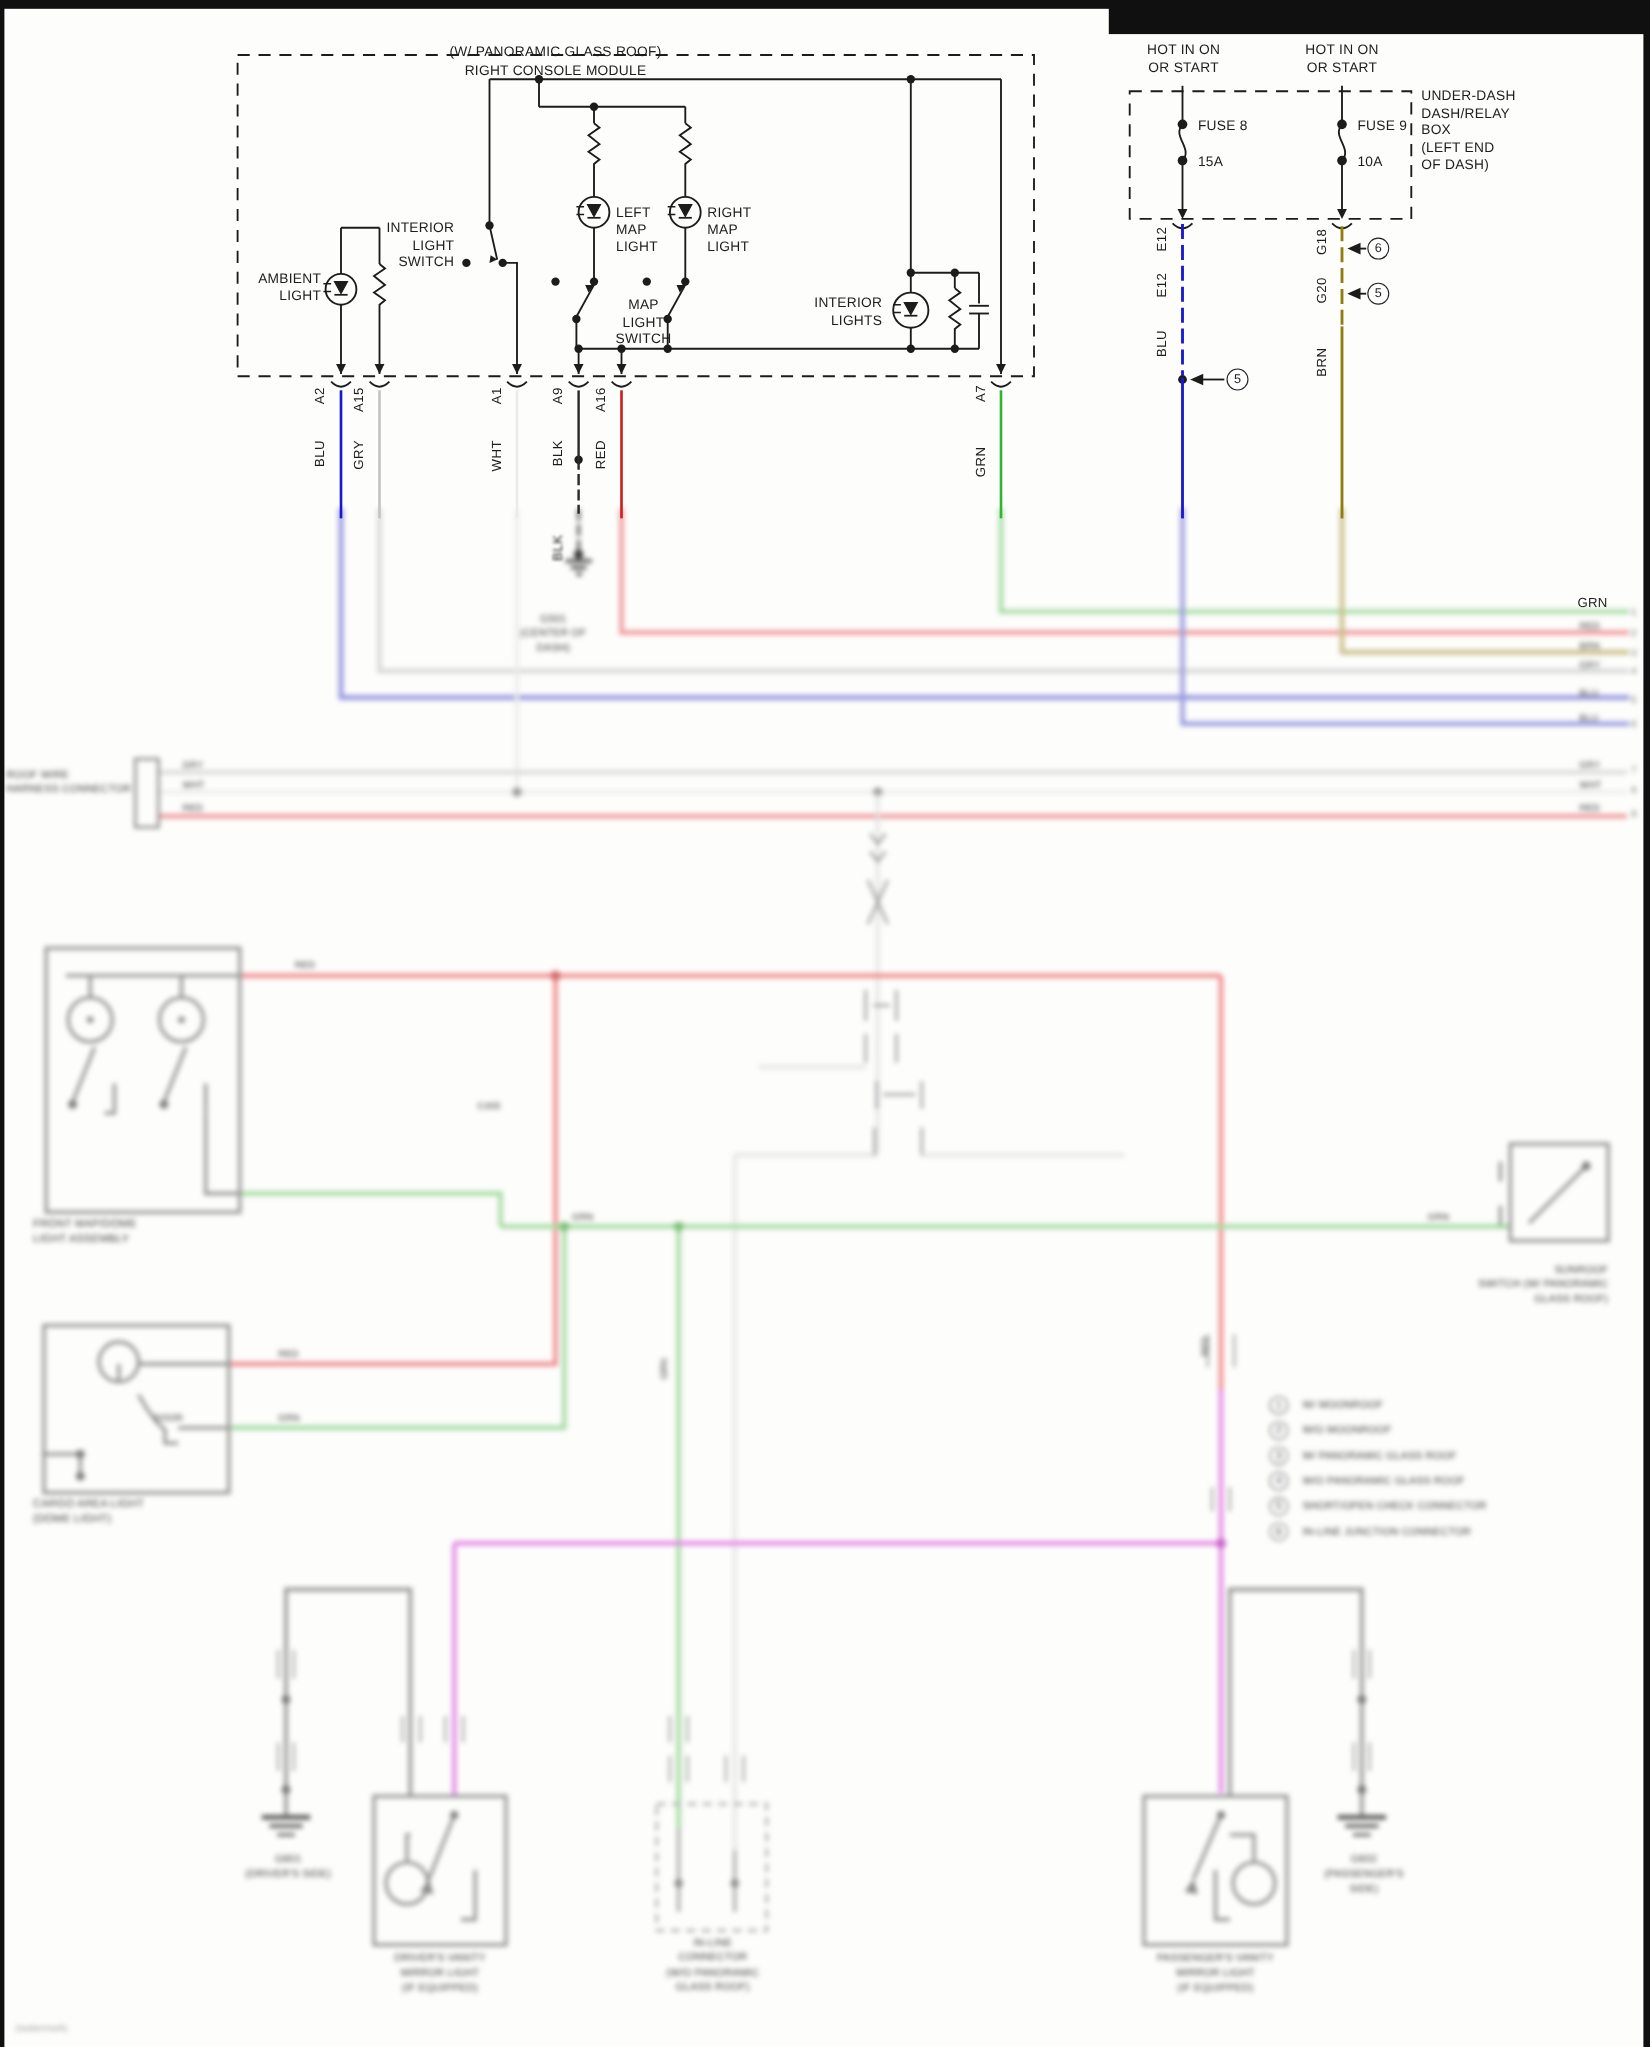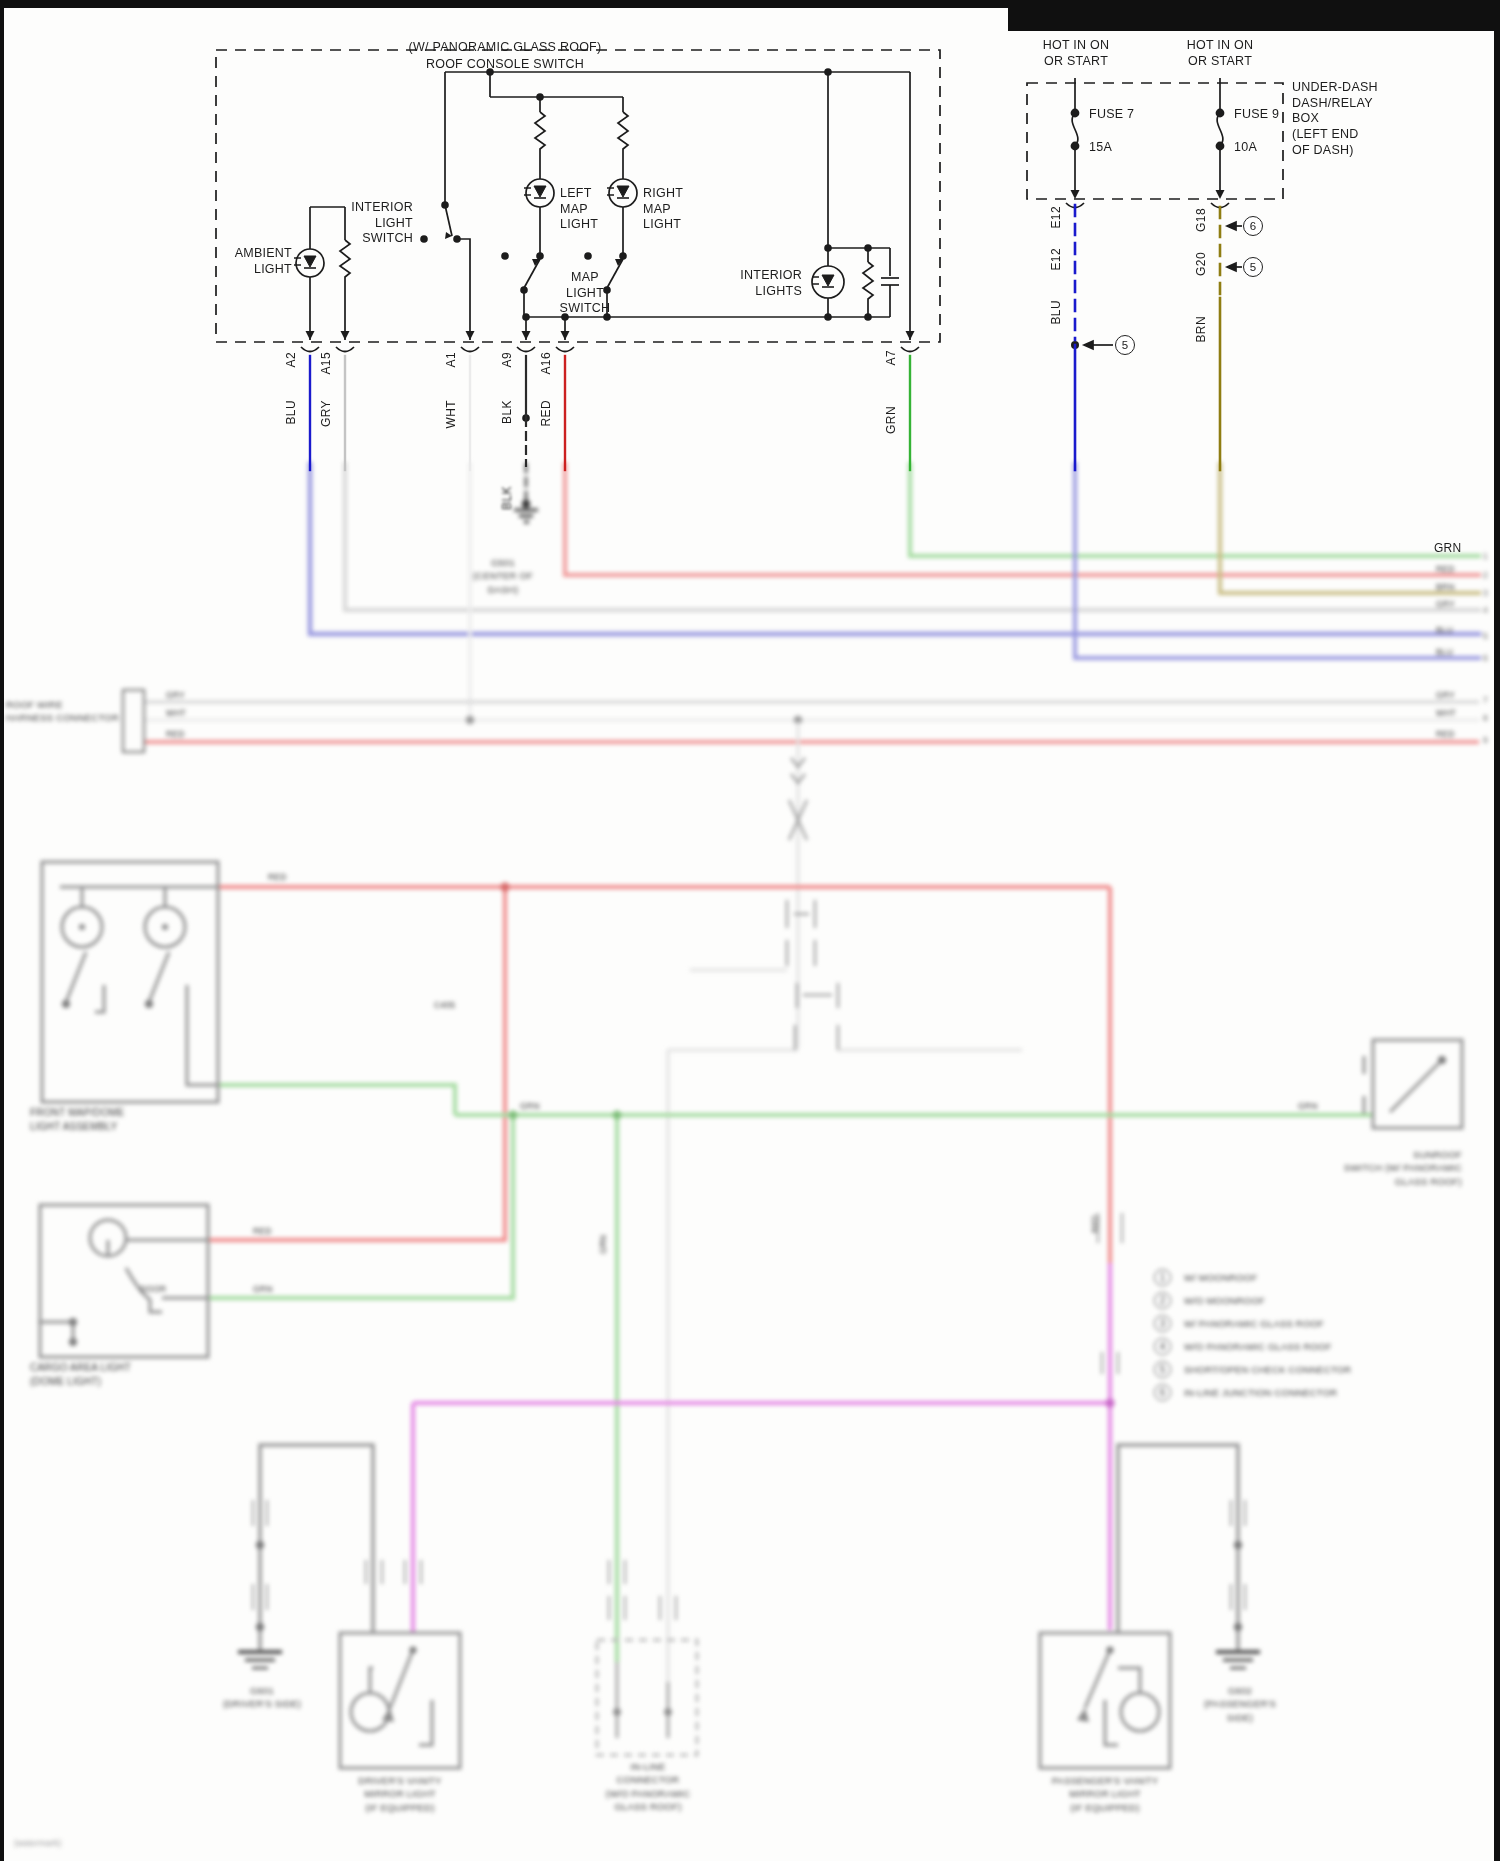--- a/index.html
+++ b/index.html
@@ -459,21 +459,21 @@
       <path d="M1220,298 V470" stroke="#8f7d12" stroke-width="2.6"></path>
     </g>
 
     <rect x="0" y="0" width="1500" height="8" fill="#101010"></rect>
     <rect x="1008" y="0" width="492" height="31" fill="#101010"></rect>
     <rect x="0" y="0" width="4" height="1861" fill="#101010"></rect>
     <rect x="1494" y="0" width="6" height="1861" fill="#101010"></rect>
   </svg>
 
   <div class="lbl ctr" style="left:330px;top:40px;width:350px;">(W/ PANORAMIC GLASS ROOF)</div>
-  <div class="lbl ctr" style="left:330px;top:57px;width:350px;">ROOF CONSOLE SWITCH</div>
+  <div class="lbl ctr" style="left:330px;top:57px;width:350px;">RIGHT CONSOLE MODULE</div>
 
   <div class="lbl rt" style="left:192px;top:246px;width:100px;">AMBIENT
 LIGHT</div>
   <div class="lbl rt" style="left:320px;top:200px;width:93px;">INTERIOR
 LIGHT
 SWITCH</div>
   <div class="lbl" style="left:560px;top:186px;">LEFT
 MAP
 LIGHT</div>
   <div class="lbl" style="left:643px;top:186px;">RIGHT
@@ -482,21 +482,21 @@
   <div class="lbl ctr" style="left:538px;top:270px;width:94px;">MAP
 LIGHT
 SWITCH</div>
   <div class="lbl rt" style="left:716px;top:268px;width:86px;">INTERIOR
 LIGHTS</div>
 
   <div class="lbl ctr" style="left:1029px;top:38px;width:94px;">HOT IN ON
 OR START</div>
   <div class="lbl ctr" style="left:1173px;top:38px;width:94px;">HOT IN ON
 OR START</div>
-  <div class="lbl" style="left:1089px;top:107px;">FUSE 7</div>
+  <div class="lbl" style="left:1089px;top:107px;">FUSE 8</div>
   <div class="lbl" style="left:1089px;top:140px;">15A</div>
   <div class="lbl" style="left:1234px;top:107px;">FUSE 9</div>
   <div class="lbl" style="left:1234px;top:140px;">10A</div>
   <div class="lbl" style="left:1292px;top:80px;width:140px;">UNDER-DASH
 DASH/RELAY
 BOX
 (LEFT END
 OF DASH)</div>
 
   <div class="vlabel" style="left:284px;top:352px;">A2</div>

